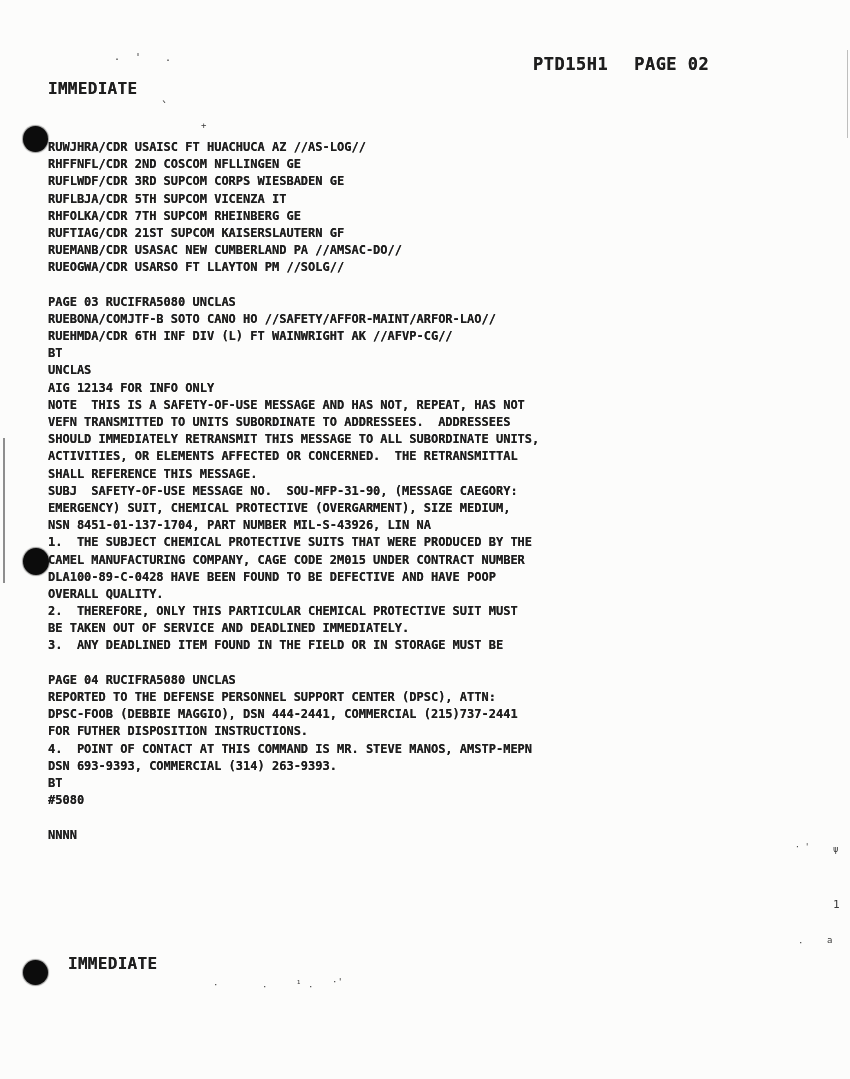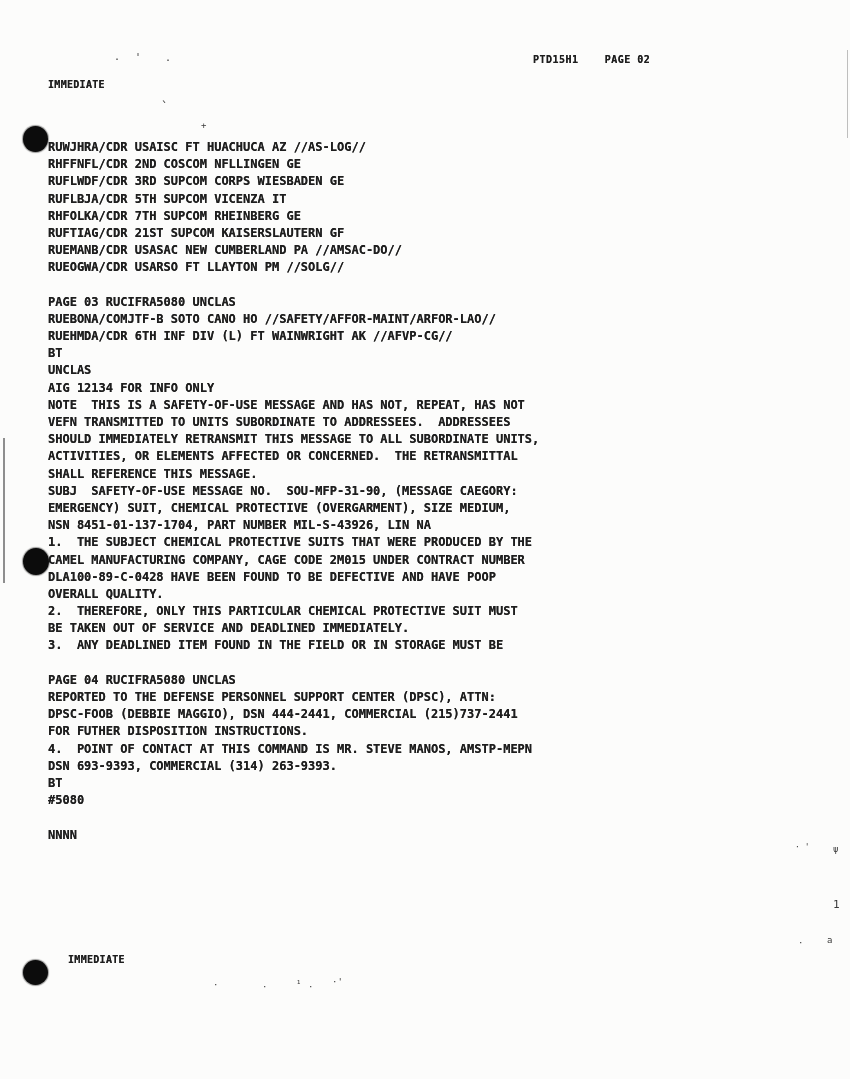--- a/index.html
+++ b/index.html
@@ -13,24 +13,24 @@
   }
   .mono{
     font-family:"DejaVu Sans Mono","Liberation Mono",monospace;
     font-weight:700;
     color:var(--ink,#1e1e1e);
     text-shadow:0 0 .4px rgba(20,20,20,.85);
     white-space:pre;
   }
   .hdr{
     position:absolute;left:533px;top:54px;
-    font-size:10px;letter-spacing:.5px;
+    font-size:17px;letter-spacing:.5px;
   }
   .hdr-gap{display:inline-block;width:26px;}
-  .imm{position:absolute;font-size:10px;letter-spacing:.3px;}
+  .imm{position:absolute;font-size:16px;letter-spacing:.3px;}
   .imm.top{left:48px;top:79px;}
   .imm.bottom{left:68px;top:954px;}
   .body-text{
     position:absolute;left:48px;top:139px;
     font-size:12px;line-height:17.2px;letter-spacing:0;
   }
   .msg-line{height:17.2px;}
   .punch{
     position:absolute;border-radius:50%;
     background:var(--punch,#0c0c0c);

